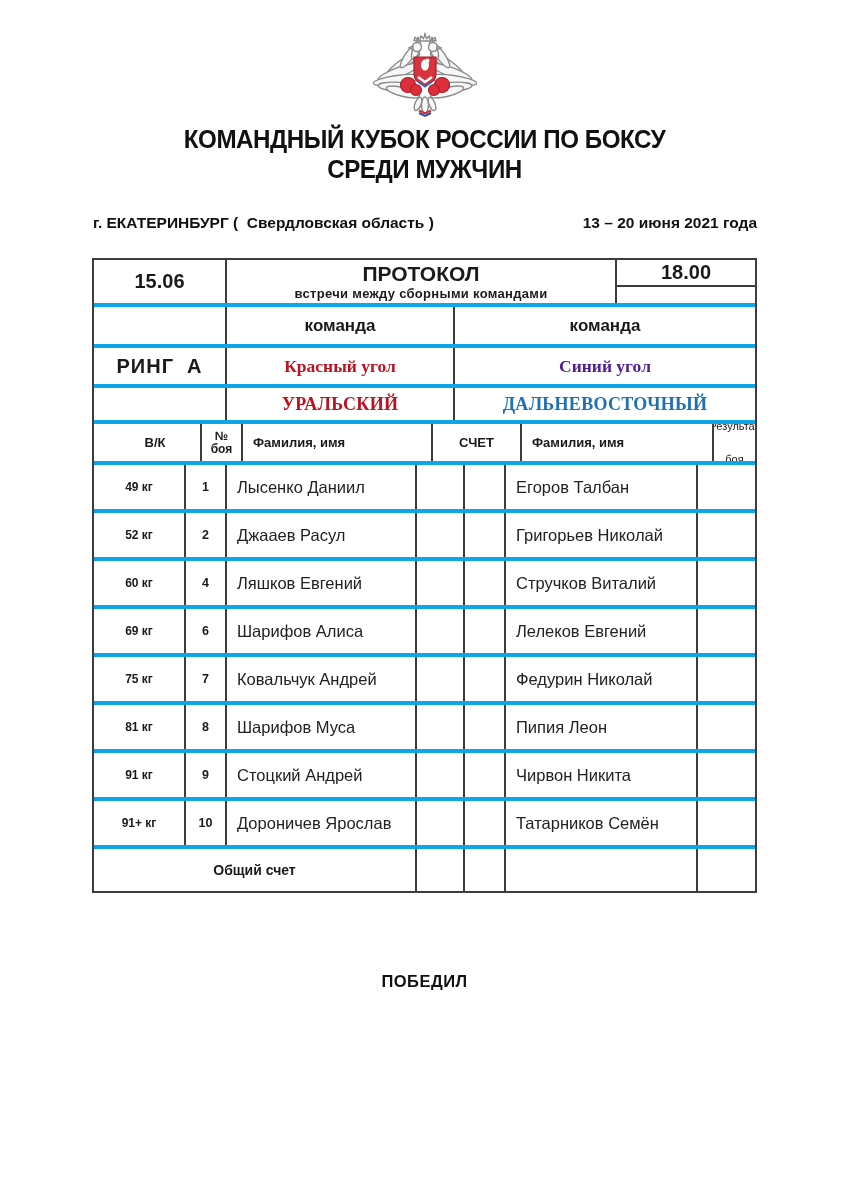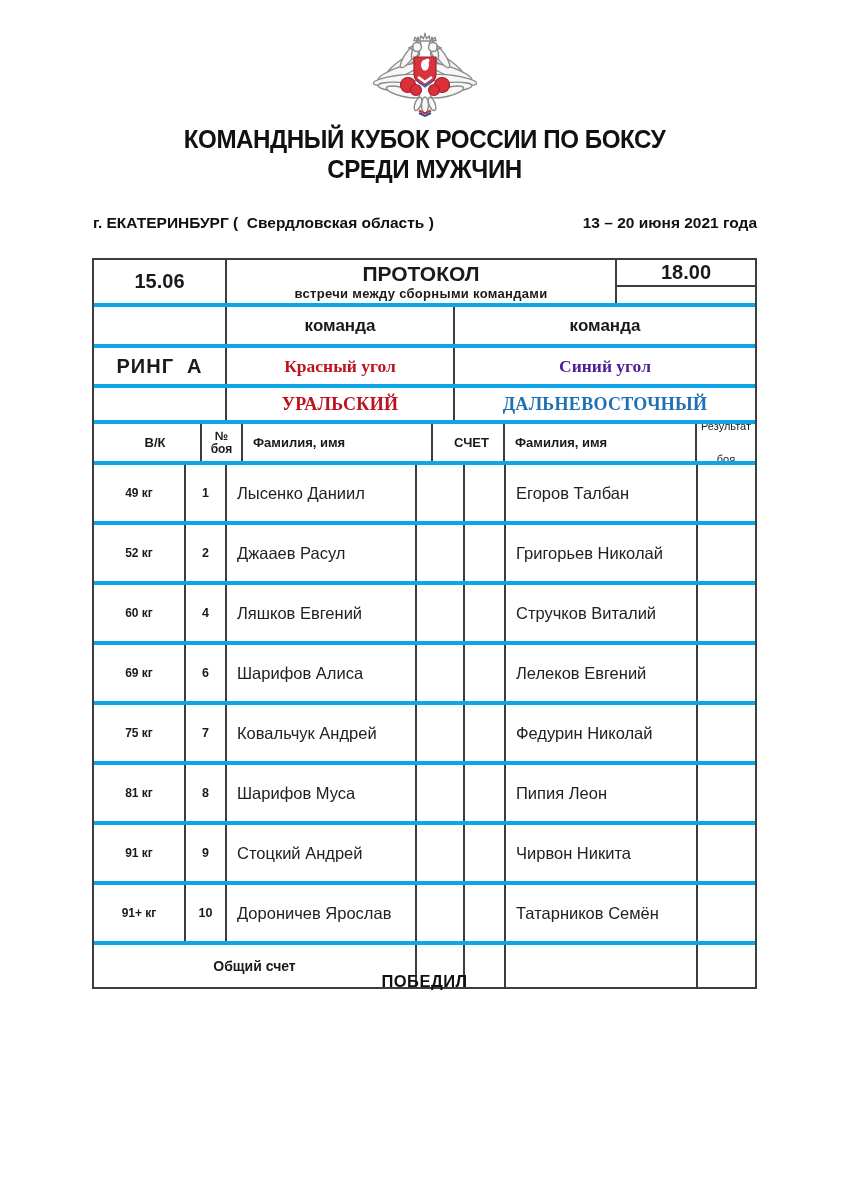--- a/index.html
+++ b/index.html
@@ -52,37 +52,37 @@
   .ring-label { font-size:20px; font-weight:bold; letter-spacing:1px; }
   .corner { font-family:"Liberation Serif", serif; font-weight:bold; font-size:17.5px; }
   .r-region { height:36px; }
   .region { font-family:"Liberation Serif", serif; font-weight:bold; font-size:18px; letter-spacing:0.3px; }
 
   
   .r-cols { height:41px;padding-left:16px; }
   .colh { font-size:13px; font-weight:bold; }
   .colh-small { font-size:12px; font-weight:bold; line-height:13px; text-align:center; flex-direction:column; }
   .colh-res { font-size:11px; font-weight:normal; line-height:13px; text-align:center; flex-direction:column; }
-  .r-bout { height:60px; }
+  .r-bout { height:48px; }
   .wt { font-size:12px; font-weight:bold; }
   .no { font-size:12.5px; font-weight:bold; }
   .boxer { font-size:16.5px; color:#222; }
   .r-total { height:42px; }
   .total-label { font-size:14px; font-weight:bold; }
 
   .winner {
     position:absolute; top:972px; left:0; width:100%;
     text-align:center; font-weight:bold; font-size:16.5px; letter-spacing:0.5px; color:#111;
   }
 
   
   .w-date { width:133px; } .w-mid1 { width:390px; } .w-time { flex:1; }
   .w-c1 { width:133px; } .w-c2 { width:228px; } .w-c3 { flex:1; }
   .w-wt { width:92px; } .w-no { width:41px; } .w-rname { width:190px; }
-  .w-s1 { width:48px; } .w-s2 { width:41px; } .w-score { width:65px;margin-left:7px; }
+  .w-s1 { width:48px; } .w-s2 { width:41px; } .w-score { width:89px; }
   .w-bname { width:192px; } .w-res { flex:1;gap:20px; }
   .w-merge3 { width:323px; }
 </style>
 </head>
 <body>
 
 <div class="page">
 
   <div class="emblem">
     <svg width="104" height="86" viewBox="0 0 104 86">

